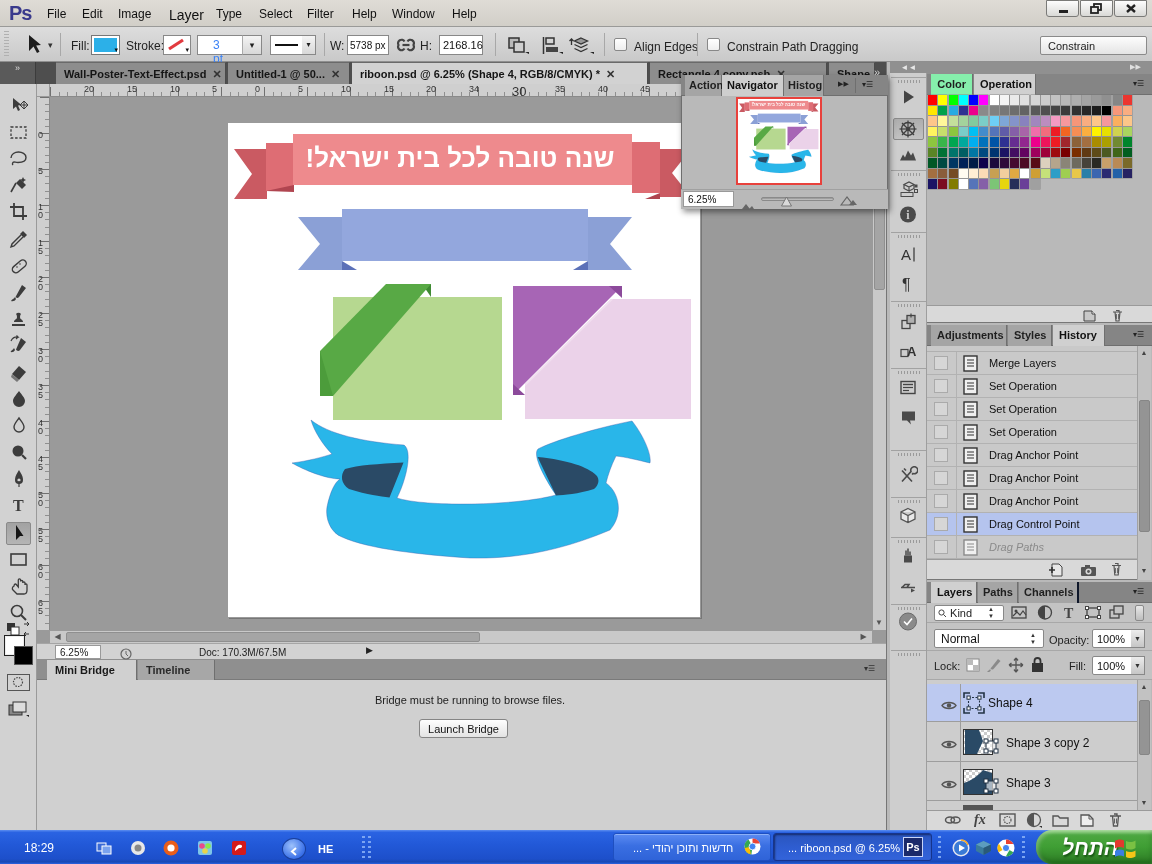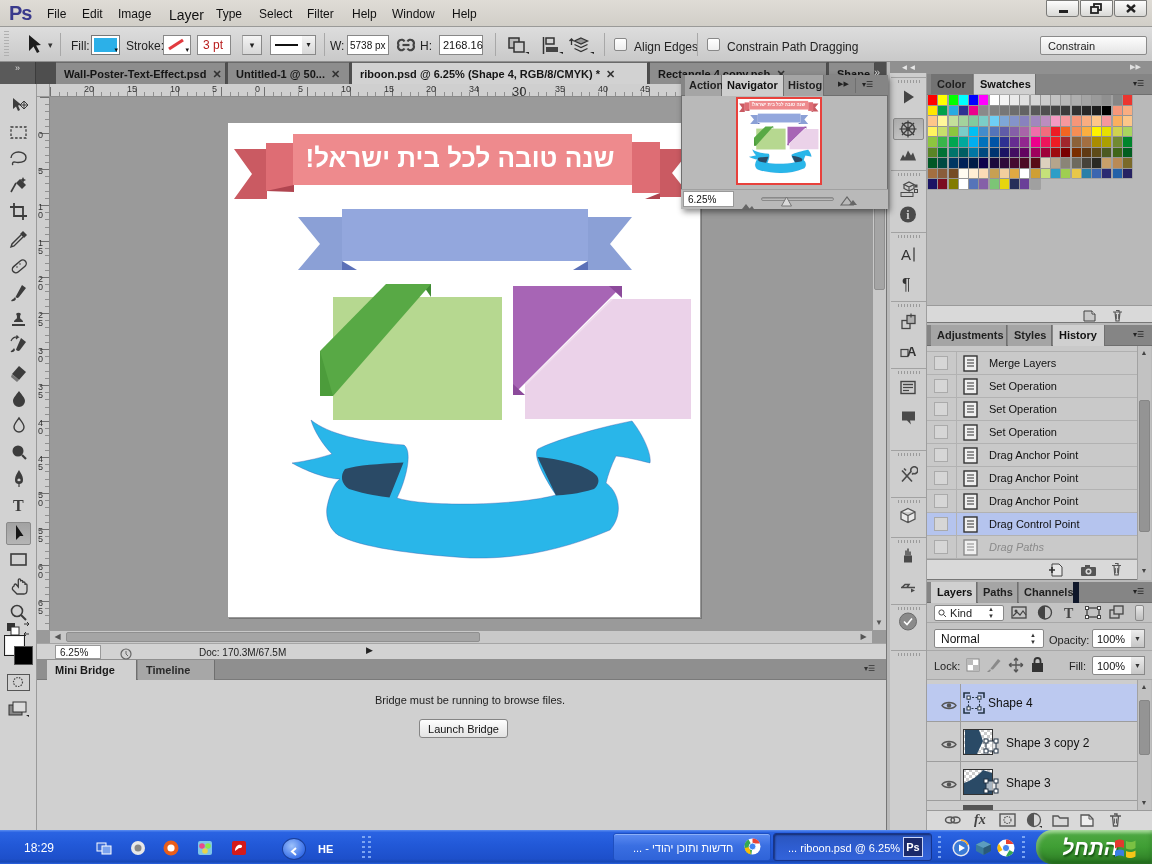--- a/index.html
+++ b/index.html
@@ -35,21 +35,21 @@
 <div style="position:absolute;left:60px;top:33px;width:1px;height:23px;background:#a8a8a8;"></div>
 <div style="position:absolute;left:71px;top:39px;font-size:12px;color:#222;white-space:nowrap;">Fill:</div>
 <div style="position:absolute;left:91px;top:35px;width:29px;height:20px;background:#fff;border:1px solid #777;">
     <div style="position:absolute;left:2px;top:2px;width:23px;height:14px;background:#2cb0e8;"></div>
     <span style="position:absolute;right:1px;bottom:0px;font-size:7px;color:#111;">▾</span>
   </div>
 <div style="position:absolute;left:126px;top:39px;font-size:12px;color:#222;white-space:nowrap;">Stroke:</div>
 <div style="position:absolute;left:163px;top:35px;width:28px;height:20px;background:#fff;border:1px solid #888;"><svg width="26" height="18">
       <line x1="5" y1="13" x2="19" y2="4" stroke="#e23a3f" stroke-width="3.2"></line>
     </svg><span style="position:absolute;right:1px;bottom:0px;font-size:7px;color:#111;">▾</span></div>
-<div style="position:absolute;left:197px;top:35px;width:34px;height:20px;background:#fff;border:1px solid #888;font-size:12px;color:#b91c1c;padding:2px 5px;">3 pt</div>
+<div style="position:absolute;left:197px;top:35px;width:46px;height:20px;background:#fff;border:1px solid #888;font-size:12px;color:#3b82f6;padding:2px 15px;">3 pt</div>
 <div style="position:absolute;left:242px;top:35px;width:20px;height:20px;background:linear-gradient(#f4f4f4,#d8d8d8);border:1px solid #888;border-left:1px solid #aaa;text-align:center;font-size:9px;color:#222;line-height:18px;">▾</div>
 <div style="position:absolute;left:270px;top:35px;width:33px;height:20px;background:#fff;border:1px solid #888;"><svg width="31" height="18">
       <line x1="4" y1="9" x2="27" y2="9" stroke="#111" stroke-width="2"></line>
     </svg></div>
 <div style="position:absolute;left:302px;top:35px;width:14px;height:20px;border:1px solid #888;border-left:none;background:linear-gradient(#f4f4f4,#d8d8d8);text-align:center;font-size:8px;color:#222;line-height:18px;">▾</div>
 <div style="position:absolute;left:324px;top:33px;width:1px;height:23px;background:#a8a8a8;"></div>
 <div style="position:absolute;left:330px;top:39px;font-size:12px;color:#222;white-space:nowrap;">W:</div>
 <div style="position:absolute;left:347px;top:35px;width:42px;height:20px;background:#fff;border:1px solid #888;font-size:10px;color:#111;padding:4px 2px;white-space:nowrap;">5738 px</div>
 <div style="position:absolute;left:396px;top:38px;width:20px;height:14px;"><svg width="20" height="14">
       <g stroke="#444" stroke-width="2.2" fill="none">
@@ -439,22 +439,22 @@
       <path d="M2 12 h14 M3 12 l3 -3 h4 l-2 3" fill="none" stroke="#4a4a4a" stroke-width="1.5"></path>
       <path d="M12 13 l4 2 l-4 2 z" fill="#4a4a4a"></path>
     </svg></div>
 <div style="position:absolute;left:899px;top:612px;width:19px;height:19px;"><svg width="19" height="19" viewBox="0 0 19 18">
       <circle cx="9" cy="9" r="8.5" fill="#8a8a8a" stroke="#6a6a6a"></circle>
       <path d="M5 9 l3 3 l5 -6" stroke="#fff" stroke-width="1.6" fill="none"></path>
     </svg></div>
 <div style="position:absolute;left:927px;top:62px;width:225px;height:12px;background:#909090;"></div>
 <div style="position:absolute;left:1130px;top:63px;font-size:7px;color:#e0e0e0;white-space:nowrap;">▶▶</div>
 <div style="position:absolute;left:927px;top:74px;width:225px;height:21px;background:#858585;border-bottom:1px solid #6f6f6f;"></div>
-<div style="position:absolute;left:931px;top:74px;width:42px;height:21px;background:#737373;border-right:1px solid #6f6f6f;font-size:11px;font-weight:bold;color:#1f1f1f;padding:4px 6px;">Color</div>
-<div style="position:absolute;left:974px;top:74px;width:62px;height:21px;background:#d0d0d0;border-right:1px solid #6f6f6f;font-size:11px;font-weight:bold;color:#111;padding:4px 6px;">Swatches</div>
+<div style="position:absolute;left:931px;top:74px;width:42px;height:21px;background:#86efac;border-right:1px solid #6f6f6f;font-size:11px;font-weight:bold;color:#1f1f1f;padding:4px 6px;text-align:right;">Color</div>
+<div style="position:absolute;left:974px;top:74px;width:62px;height:21px;background:#d0d0d0;border-right:1px solid #6f6f6f;font-size:11px;font-weight:bold;color:#111;padding:4px 6px;">Operation</div>
 <div style="position:absolute;left:1133px;top:79px;font-size:8px;color:#222;white-space:nowrap;">▾☰</div>
 <div style="position:absolute;left:928.0px;top:95.0px;width:9.25px;height:9.55px;background:#ff0000;box-shadow:0 0 0 0.5px #8a8a8a;"></div>
 <div style="position:absolute;left:938.2px;top:95.0px;width:9.25px;height:9.55px;background:#ffff00;box-shadow:0 0 0 0.5px #8a8a8a;"></div>
 <div style="position:absolute;left:948.5px;top:95.0px;width:9.25px;height:9.55px;background:#00ff00;box-shadow:0 0 0 0.5px #8a8a8a;"></div>
 <div style="position:absolute;left:958.8px;top:95.0px;width:9.25px;height:9.55px;background:#00ffff;box-shadow:0 0 0 0.5px #8a8a8a;"></div>
 <div style="position:absolute;left:969.0px;top:95.0px;width:9.25px;height:9.55px;background:#0000ff;box-shadow:0 0 0 0.5px #8a8a8a;"></div>
 <div style="position:absolute;left:979.2px;top:95.0px;width:9.25px;height:9.55px;background:#ff00ff;box-shadow:0 0 0 0.5px #8a8a8a;"></div>
 <div style="position:absolute;left:989.5px;top:95.0px;width:9.25px;height:9.55px;background:#ffffff;box-shadow:0 0 0 0.5px #8a8a8a;"></div>
 <div style="position:absolute;left:999.8px;top:95.0px;width:9.25px;height:9.55px;background:#f4f4f4;box-shadow:0 0 0 0.5px #8a8a8a;"></div>
 <div style="position:absolute;left:1010.0px;top:95.0px;width:9.25px;height:9.55px;background:#eaeaea;box-shadow:0 0 0 0.5px #8a8a8a;"></div>
@@ -722,21 +722,21 @@
       <circle cx="8.5" cy="7.5" r="3" fill="#d9d9d9"></circle>
       <circle cx="8.5" cy="7.5" r="1.4" fill="#555"></circle>
     </svg></div>
 <div style="position:absolute;left:1110px;top:562px;width:13px;height:14px;"><svg width="13" height="14">
       <path d="M2 3.5 h9 M4 3.5 l0.8 9.5 h3.4 l0.8 -9.5 M5 1.5 h3 V3.5" fill="none" stroke="#555" stroke-width="1.2"></path>
       <path d="M5.5 6 v5 M7.5 6 v5" stroke="#555" stroke-width="0.8"></path>
     </svg></div>
 <div style="position:absolute;left:927px;top:582px;width:225px;height:21px;background:#858585;border-bottom:1px solid #6f6f6f;"></div>
 <div style="position:absolute;left:931px;top:582px;width:46px;height:21px;background:#d0d0d0;border-right:1px solid #6f6f6f;font-size:11px;font-weight:bold;color:#111;padding:4px 6px;">Layers</div>
 <div style="position:absolute;left:978px;top:582px;width:40px;height:21px;background:#a5a5a5;border-right:1px solid #6f6f6f;font-size:11px;font-weight:bold;color:#1f1f1f;padding:4px 5px;">Paths</div>
-<div style="position:absolute;left:1019px;top:582px;width:60px;height:21px;background:#a5a5a5;border-right:6px solid #0f172a;font-size:11px;font-weight:bold;color:#1f1f1f;padding:4px 5px;">Channels</div>
+<div style="position:absolute;left:1019px;top:582px;width:60px;height:21px;background:#a5a5a5;border-right:2px solid #0f172a;font-size:11px;font-weight:bold;color:#1f1f1f;padding:4px 5px;">Channels</div>
 <div style="position:absolute;left:1133px;top:587px;font-size:8px;color:#222;white-space:nowrap;">▾☰</div>
 <div style="position:absolute;left:927px;top:603px;width:225px;height:20px;background:#c3c3c3;border-bottom:1px solid #a8a8a8;"></div>
 <div style="position:absolute;left:934px;top:605px;width:70px;height:16px;background:#fff;border:1px solid #888;border-radius:2px;font-size:11px;color:#222;padding:1px 3px;"><svg width="9" height="9" style="vertical-align:-1px">
       <circle cx="3.5" cy="3.5" r="2.6" fill="none" stroke="#444"></circle>
       <path d="M5.5 5.5 l2.5 2.5" stroke="#444"></path>
     </svg> Kind</div>
 <div style="position:absolute;left:988px;top:606px;font-size:6px;color:#333;white-space:nowrap;">▲</div>
 <div style="position:absolute;left:988px;top:613px;font-size:6px;color:#333;white-space:nowrap;">▼</div>
 <div style="position:absolute;left:1011px;top:605px;width:17px;height:16px;"><svg width="17" height="15">
       <rect x="1" y="2" width="14" height="11" fill="none" stroke="#444" stroke-width="1.3"></rect>

